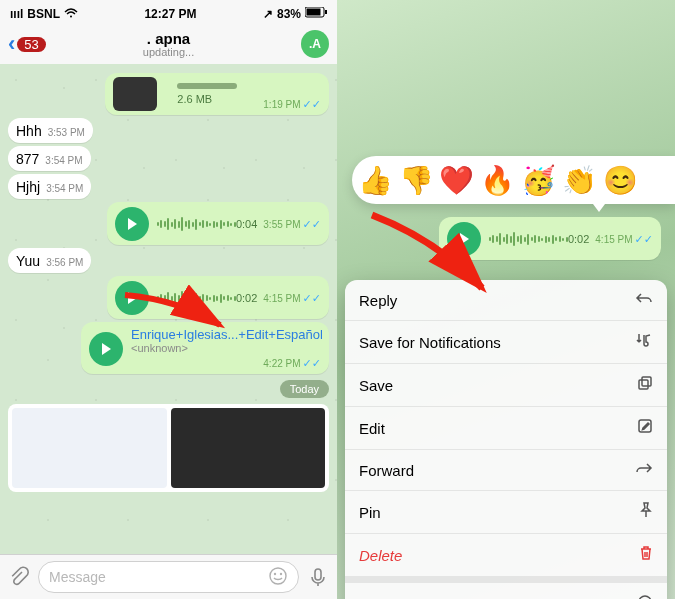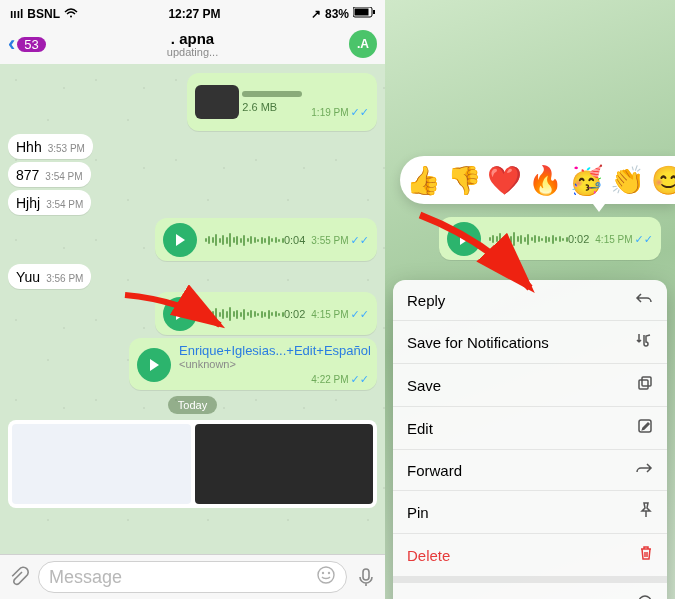--- a/index.html
+++ b/index.html
@@ -1,27 +1,27 @@
 <!DOCTYPE html>
 <html><head>
 <meta charset="utf-8">
 <style>
   html,body{margin:0;padding:0;font-family:-apple-system,Helvetica,Arial,sans-serif;}
   .stage{width:675px;height:599px;background:#f0f0f0;display:flex;position:relative;}
   .pane{height:599px;position:relative;overflow:hidden;}
-  .paneL{width:385px;background:#d4e8d0;}
+  .paneL{width:337px;background:#d4e8d0;}
   .paneR{flex:1;background:linear-gradient(160deg,#cfe8c8 0%,#a0c79a 50%,#d2e6cf 100%);}
   
   .statusbar{height:20px;display:flex;justify-content:space-between;align-items:center;padding:4px 10px 0;font-size:12px;font-weight:600;color:#000;background:#f7f7f7;}
   .sb-left,.sb-right{display:flex;gap:4px;align-items:center;}
   
   .navbar{height:40px;background:#f7f7f7;border-bottom:1px solid #d0d0d0;display:flex;align-items:center;padding:0 8px;position:relative;}
   .back{display:flex;align-items:center;color:#2a7de1;font-size:16px;}
   .back-chev{font-size:22px;font-weight:600;margin-right:2px;}
-  .badge{background:#a21caf;color:#fff;border-radius:10px;padding:0 7px;font-size:13px;}
+  .badge{background:#b91c1c;color:#fff;border-radius:10px;padding:0 7px;font-size:13px;}
   .title-group{position:absolute;left:0;right:0;text-align:center;pointer-events:none;}
   .title{font-size:15px;font-weight:600;line-height:1;}
   .subtitle{font-size:11px;color:#8a8a8a;}
   .avatar{width:28px;height:28px;border-radius:50%;background:#4bc46a;color:#fff;display:flex;align-items:center;justify-content:center;font-size:12px;font-weight:600;margin-left:auto;}
   
   .chat{position:absolute;top:64px;bottom:44px;left:0;right:0;padding:6px 8px;overflow:hidden;background:#d4e8d0;}
   .pattern{position:absolute;inset:0;opacity:.05;background:
      radial-gradient(circle at 20% 20%,#000 1px,transparent 1px),
      radial-gradient(circle at 60% 70%,#000 1px,transparent 1px),
      radial-gradient(circle at 80% 30%,#000 1px,transparent 1px);
@@ -37,39 +37,39 @@
   .ticks{color:#3da9ff;font-size:11px;margin-left:2px;}
   .voice{display:flex;align-items:center;gap:8px;}
   .play{width:34px;height:34px;border-radius:50%;background:#2cb46d;display:flex;align-items:center;justify-content:center;flex:none;}
   .play svg{fill:#fff;}
   .wave{display:flex;align-items:center;gap:1.5px;height:18px;}
   .wave span{width:2px;background:#6eaa5a;border-radius:1px;}
   .voice-meta{display:flex;flex-direction:row;}
   .dur{font-size:11px;color:#4a7a3f;}
   .subline{font-size:11px;color:#8a8a8a;}
   .link{color:#2a7de1;}
-  .datechip{display:flex;justify-content:center;margin:6px 0;}
+  .datechip{display:flex;justify-content:flex-end;margin:6px 0;}
   .datechip span{background:rgba(120,150,110,.7);color:#fff;font-size:11px;padding:3px 10px;border-radius:10px;}
   .preview-big{background:#fff;border-radius:8px;padding:4px;display:flex;gap:4px;height:80px;overflow:hidden;}
   .preview-big .col{flex:1;background:#eef2f8;border-radius:4px;}
   .preview-big .dark{background:#2a2a2a;}
   
   .inputbar{position:absolute;bottom:0;left:0;right:0;height:44px;background:#f7f7f7;border-top:1px solid #d0d0d0;display:flex;align-items:center;padding:0 8px;gap:8px;}
-  .msgfield{flex:1;height:30px;background:#fff;border:1px solid #d0d0d0;border-radius:16px;padding:0 10px;font-size:18px;color:#999;display:flex;align-items:center;justify-content:space-between;}
+  .msgfield{flex:1;height:30px;background:#fff;border:1px solid #d0d0d0;border-radius:16px;padding:0 10px;font-size:14px;color:#999;display:flex;align-items:center;justify-content:space-between;}
   .icon-btn{color:#888;display:flex;align-items:center;}
   .reactions{position:absolute;top:156px;left:15px;right:0;height:48px;background:#fff;border-radius:26px 0 0 26px;display:flex;align-items:center;padding:0 6px;gap:6px;box-shadow:0 4px 12px rgba(0,0,0,.15);}
   .emoji{font-size:28px;}
   .voice2{position:absolute;top:214px;right:14px;}
   .voice2 .bubble{background:#d7f6c1;}
   .tail{position:absolute;top:204px;right:70px;width:0;height:0;border-left:6px solid transparent;border-right:6px solid transparent;border-top:8px solid #fff;}
   .menu{position:absolute;top:280px;left:8px;right:8px;background:rgba(250,250,250,.97);border-radius:12px;overflow:hidden;box-shadow:0 8px 24px rgba(0,0,0,.25);}
   .menu-item{display:flex;justify-content:space-between;align-items:center;padding:11px 14px;font-size:15px;border-bottom:1px solid rgba(0,0,0,.08);}
   .menu-item:last-child{border-bottom:none;}
   .menu-item.sep{border-top:6px solid rgba(0,0,0,.08);}
-  .menu-item.danger{color:#e63b3b;}
+  .menu-item.danger{color:#e63b3b;font-style:italic;}
   .menu-item .glyph{font-size:16px;color:#555;}
   .danger .glyph{color:#e63b3b;}
   
   .arrow{position:absolute;pointer-events:none;}
   .arrow svg{overflow:visible;}
 </style>
 </head>
 <body>
 
 <div class="stage">
@@ -109,21 +109,21 @@
         <div class="title">. apna</div>
         <div class="subtitle">updating...</div>
       </div>
       <div class="avatar">.A</div>
     </div>
 
     <div class="chat">
       <div class="pattern"></div>
 
       <div class="msg-row out">
-        <div class="bubble out" style="display:flex;gap:3px;align-items:center;padding:12px 8px;">
+        <div class="bubble out" style="display:flex;gap:20px;align-items:center;padding:4px 8px;">
           <div style="width:44px;height:34px;background:#333;border-radius:6px;"></div>
           <div>
             <div style="font-size:12px;background:#8aab7a;height:6px;width:60px;border-radius:3px;margin-bottom:4px;"></div>
             <div class="dur">2.6 MB</div>
           </div>
           <div style="align-self:flex-end"><span class="time">1:19 PM</span><span class="ticks">✓✓</span></div>
         </div>
       </div>
 
       <div class="msg-row in">

